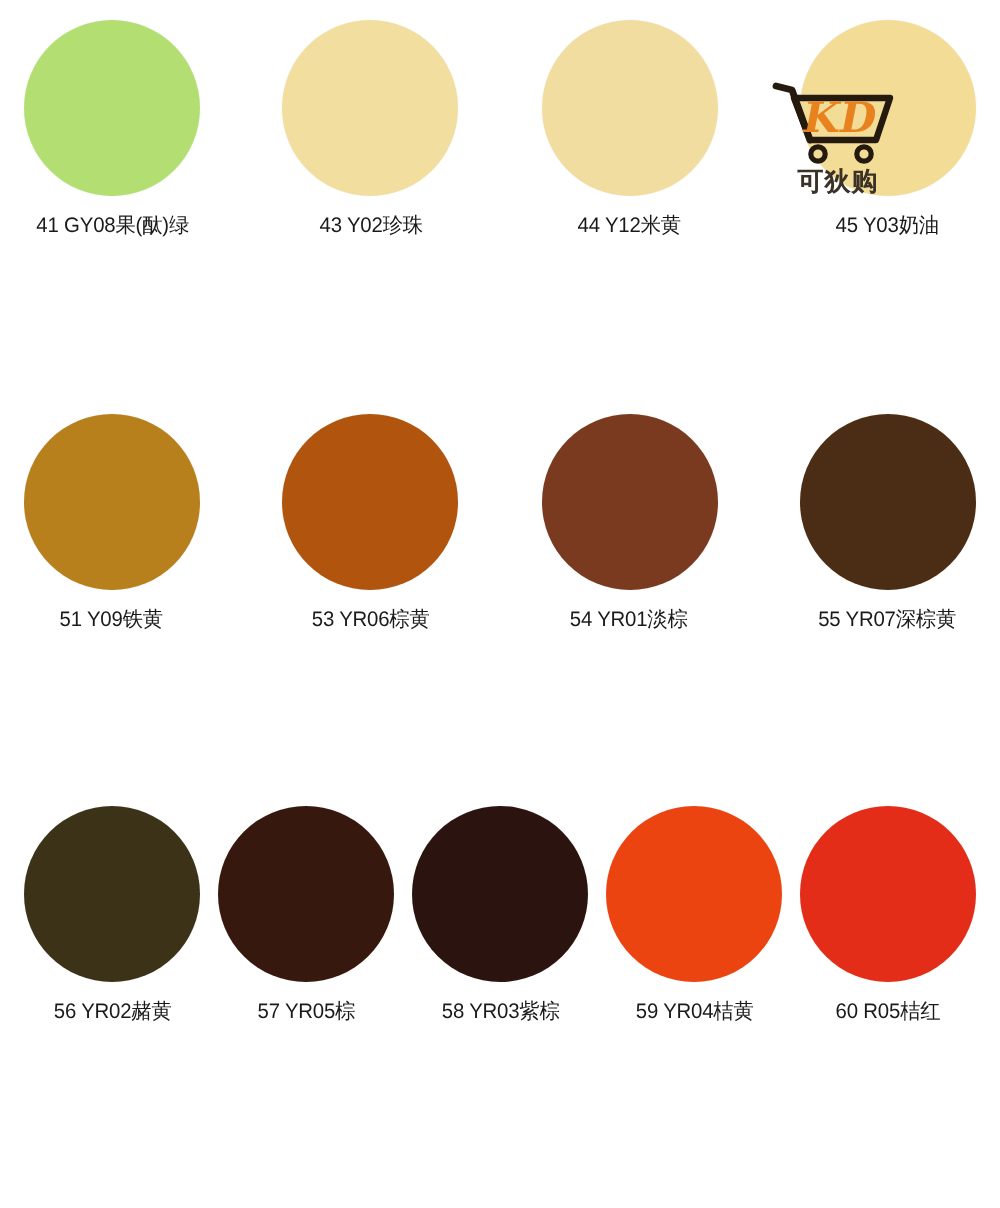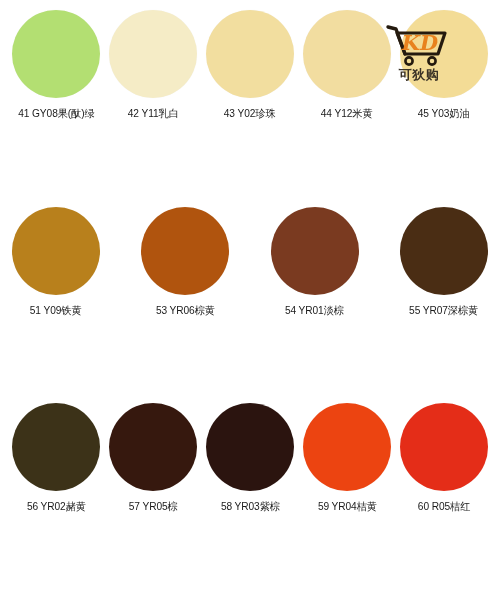--- a/index.html
+++ b/index.html
@@ -48,21 +48,21 @@
     color: #1a1a1a;
     text-align: center;
     white-space: nowrap;
     letter-spacing: -0.1px;
     transform: scaleX(0.97);
   }
   
   .watermark {
     position: absolute;
     left: 382px;
-    top: 20px;
+    top: 36px;
     width: 74px;
     height: 74px;
     pointer-events: none;
   }
   .watermark svg {
     display: block;
     width: 74px;
     height: 74px;
   }
   .wm-text {
@@ -80,24 +80,20 @@
 </style>
 </head>
 <body>
 
 <div id="chart">
 
   <div class="swatch-row">
     <div class="swatch-cell">
       <div class="swatch-dot" style="background-color: rgb(179, 223, 114);"></div>
       <div class="swatch-label">41 GY08果(酞)绿</div>
-    </div>
-    <div class="swatch-cell">
-      <div class="swatch-dot" style="background-color: rgb(245, 236, 198);"></div>
-      <div class="swatch-label">42 Y11乳白</div>
     </div>
     <div class="swatch-cell">
       <div class="swatch-dot" style="background-color: rgb(242, 222, 159);"></div>
       <div class="swatch-label">43 Y02珍珠</div>
     </div>
     <div class="swatch-cell">
       <div class="swatch-dot" style="background-color: rgb(242, 221, 160);"></div>
       <div class="swatch-label">44 Y12米黄</div>
     </div>
     <div class="swatch-cell">

